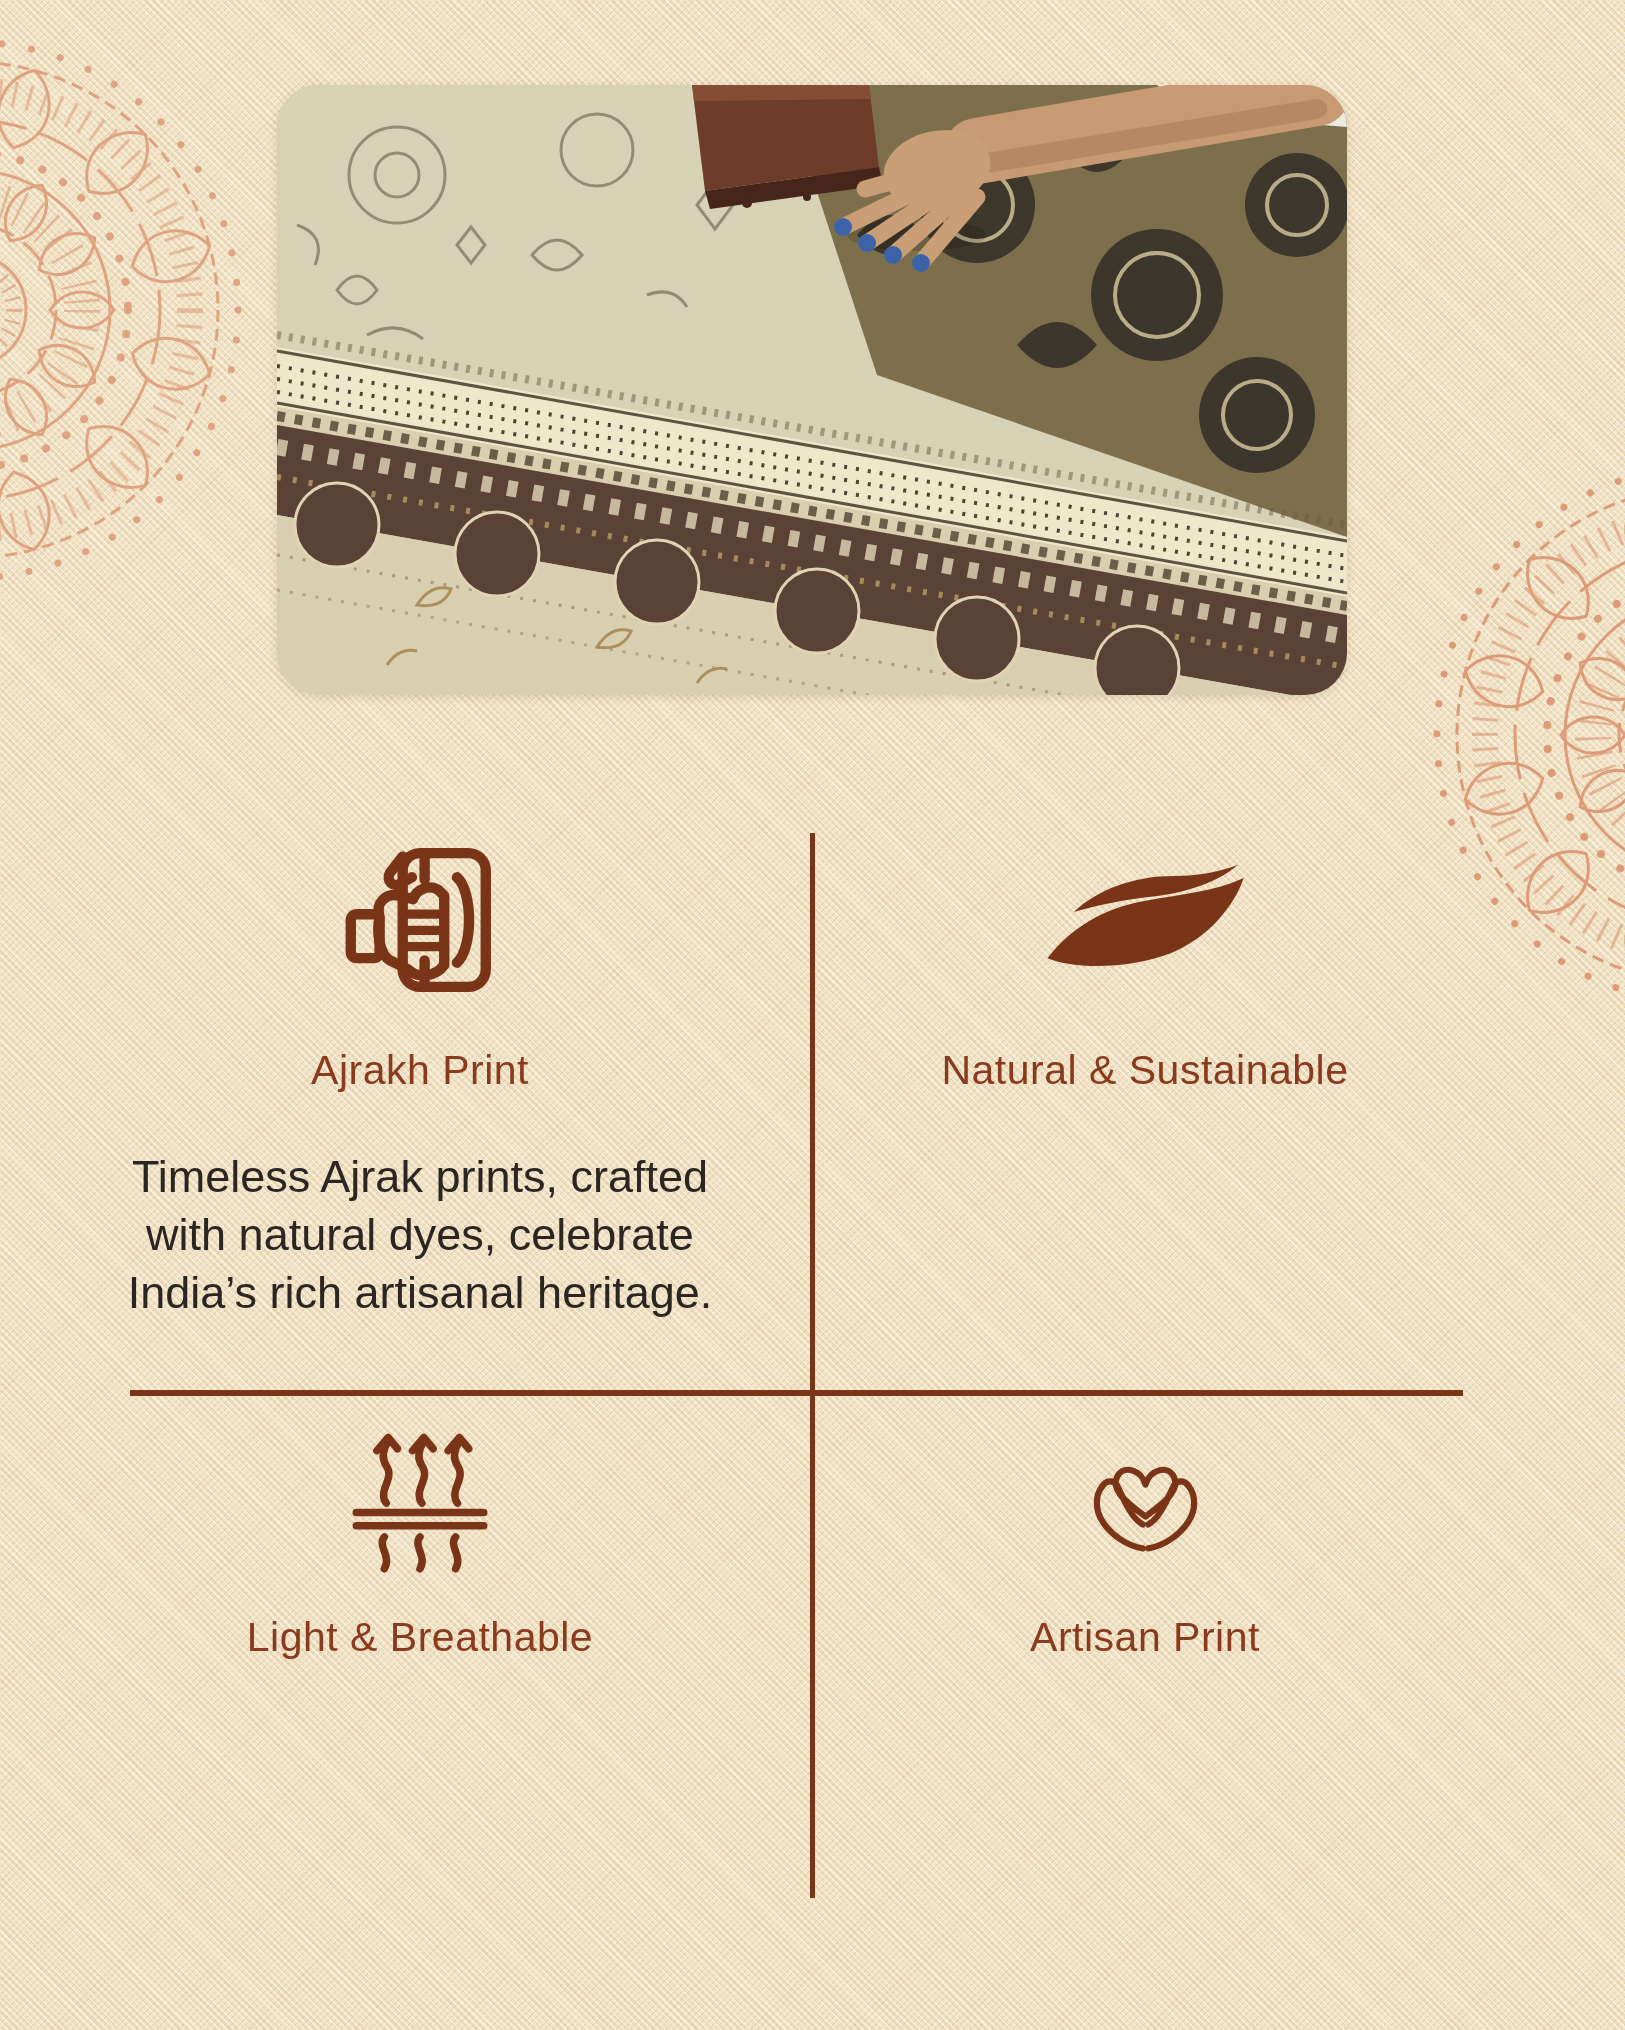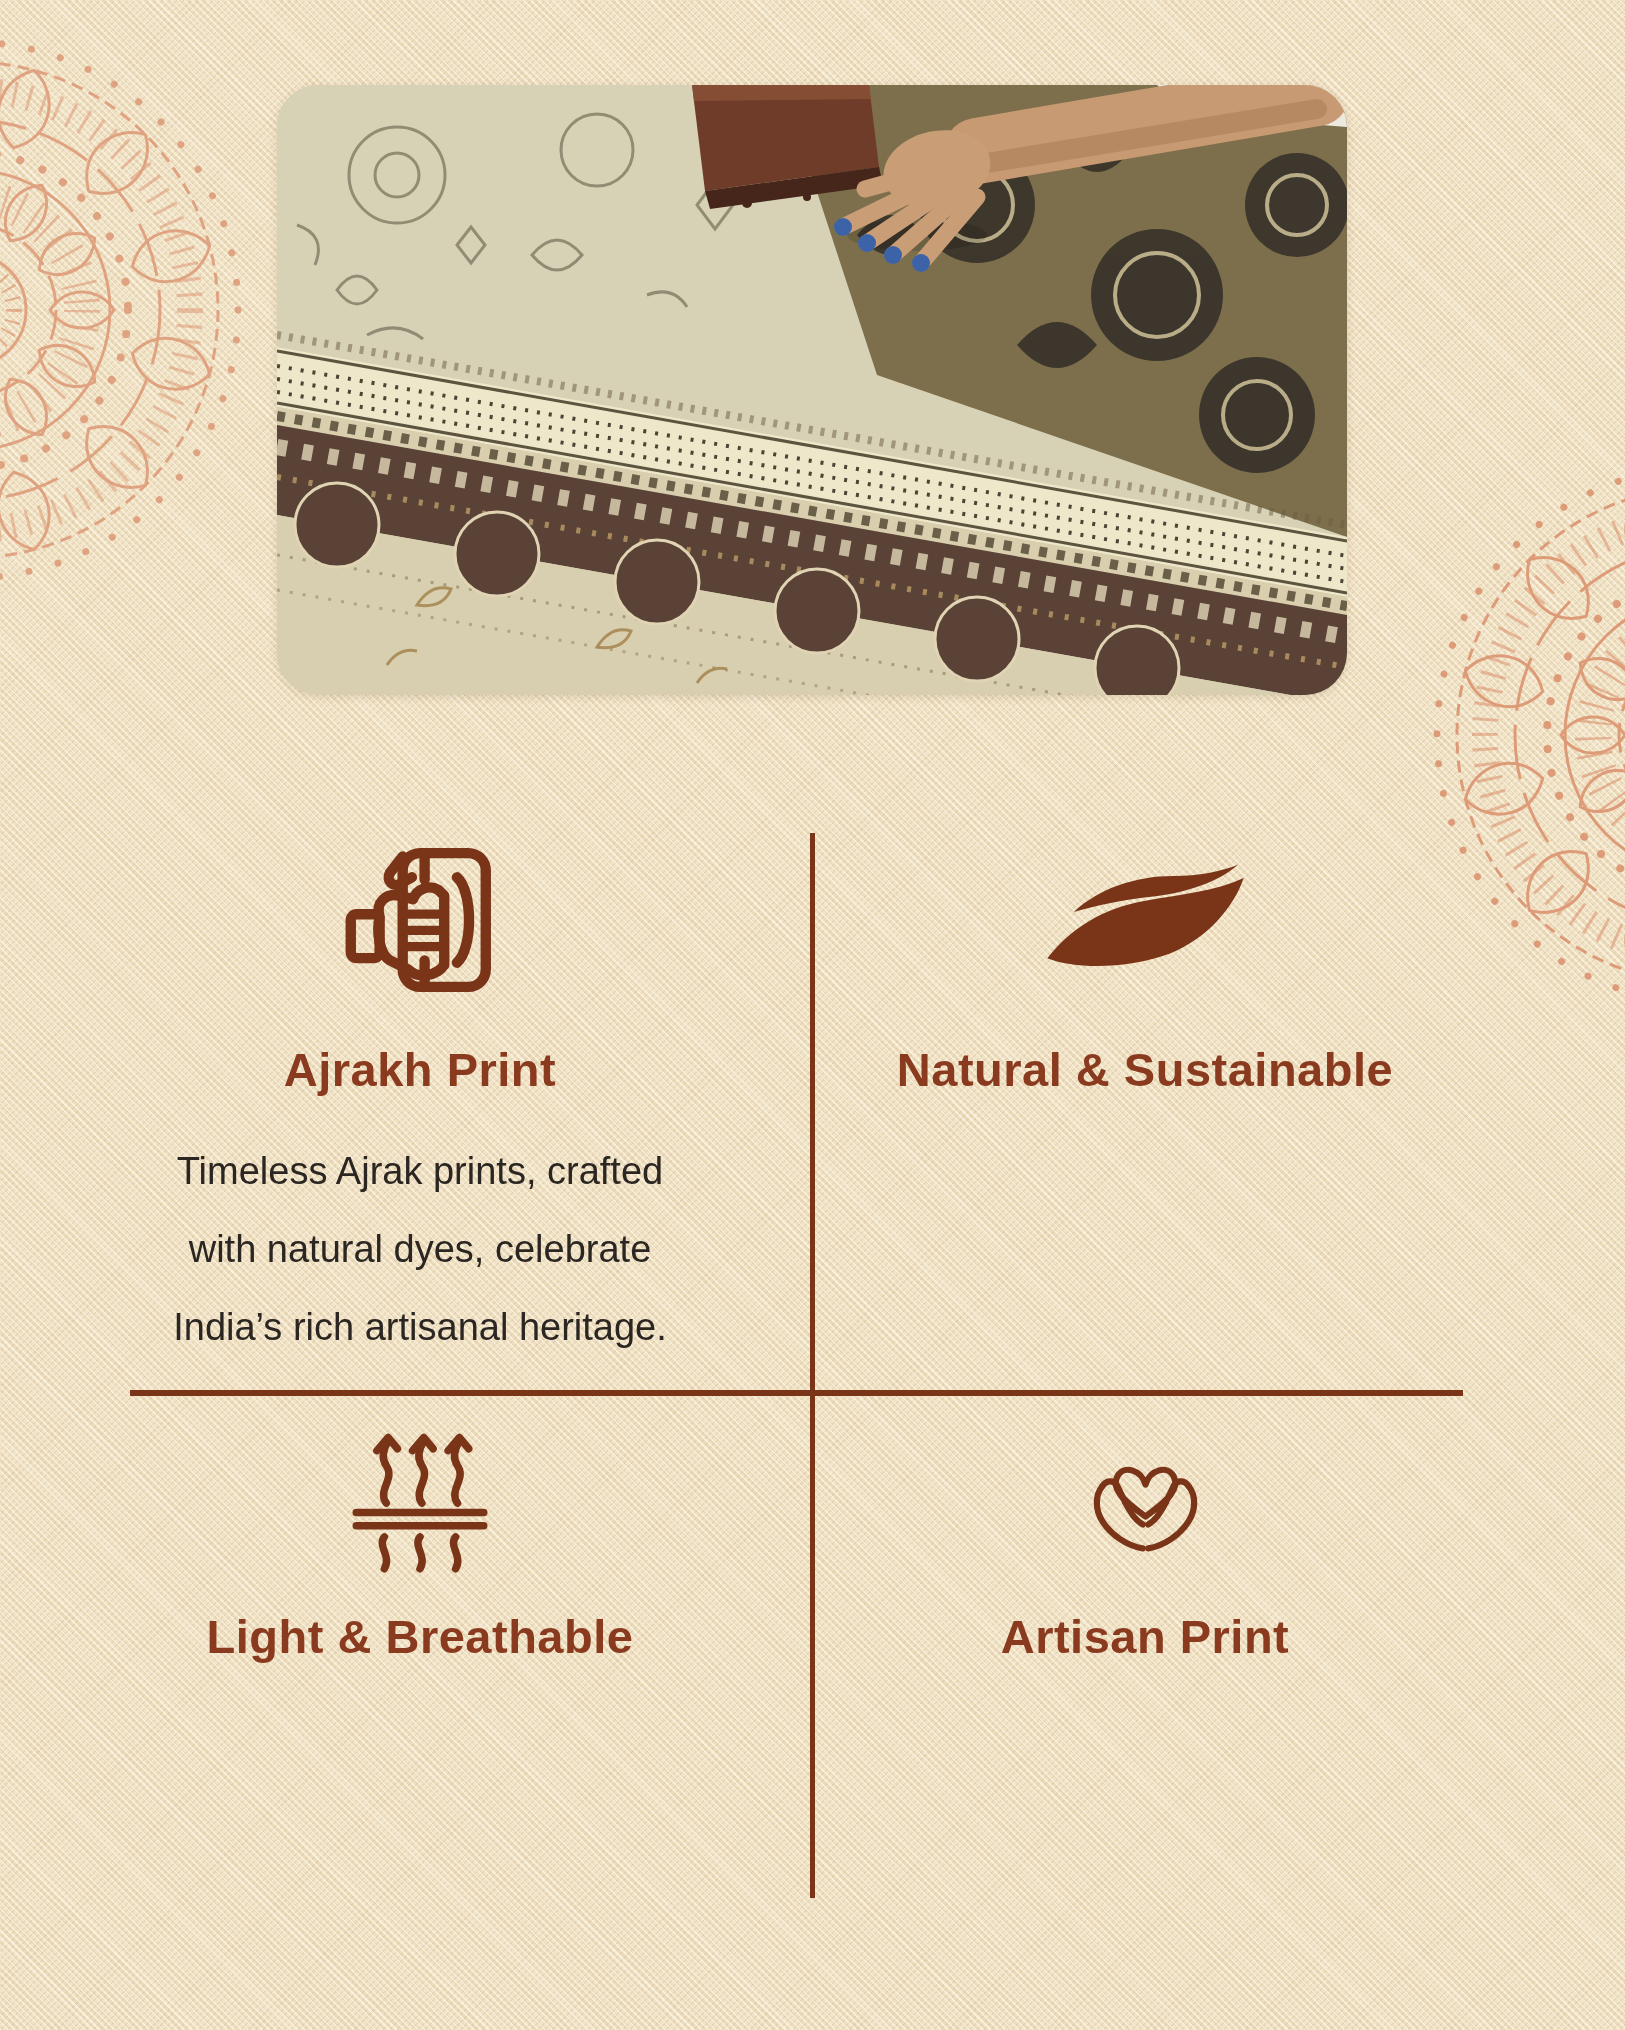--- a/index.html
+++ b/index.html
@@ -26,26 +26,26 @@
   .divider-v{position:absolute;left:810px;top:833px;width:5px;height:1065px;background:#7a3418;}
   .divider-h{position:absolute;left:130px;top:1390px;width:1333px;height:6px;background:#7a3418;}
   .quad{position:absolute;width:650px;text-align:center;}
   .q1{left:95px;top:840px;}
   .q2{left:820px;top:840px;}
   .q3{left:95px;top:1425px;}
   .q4{left:820px;top:1425px;}
   .icon-wrap{height:160px;display:flex;align-items:center;justify-content:center;}
   .title{
     margin:42px 0 0;
-    font-weight:bold;font-size:47px;line-height:56px;
+    font-weight:normal;font-size:41px;line-height:56px;
     color:#8a3a1e;letter-spacing:.5px;
   }
   .desc{
-    margin:34px 0 0;
-    font-size:38px;line-height:78px;
+    margin:50px 0 0;
+    font-size:45px;line-height:58px;
     color:#2b2622;white-space:pre-line;
   }
   .q3 .title,.q4 .title{margin-top:24px;}
   .q3 .desc,.q4 .desc{margin-top:46px;}
   .iconline{stroke:#7a3418;fill:none;stroke-linecap:round;stroke-linejoin:round;}
 </style>
 </head>
 <body>
 
 <div class="canvas">

